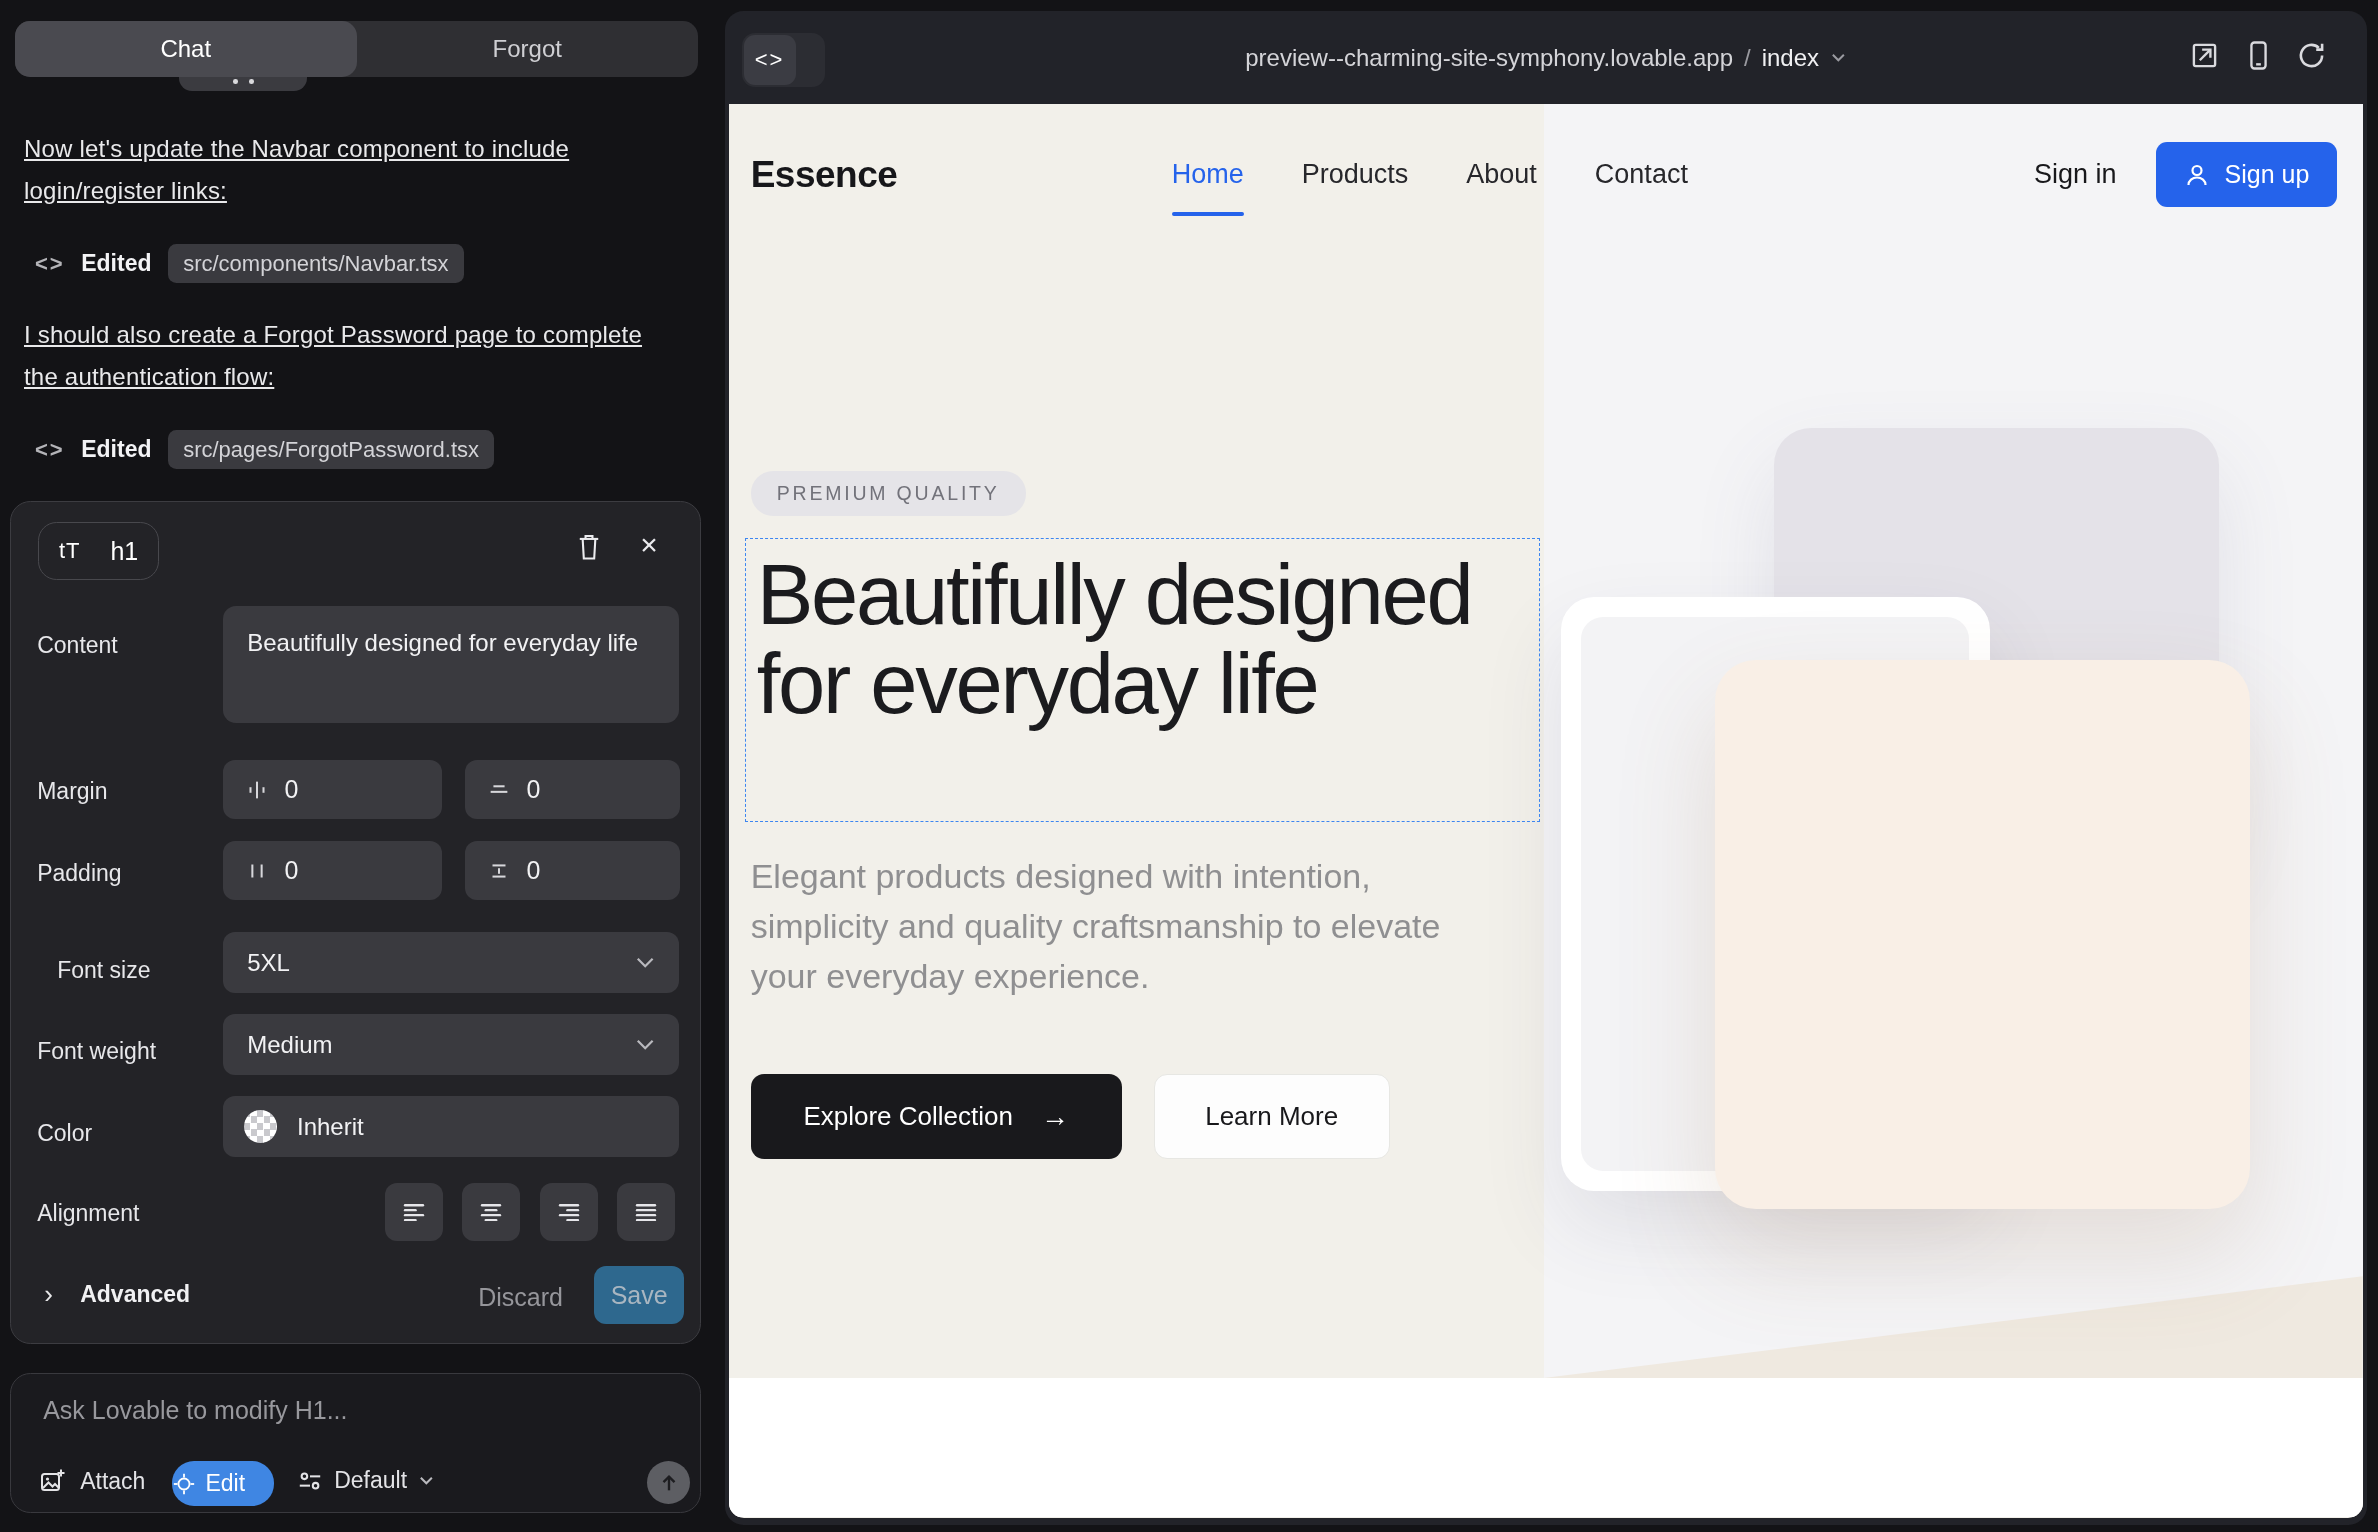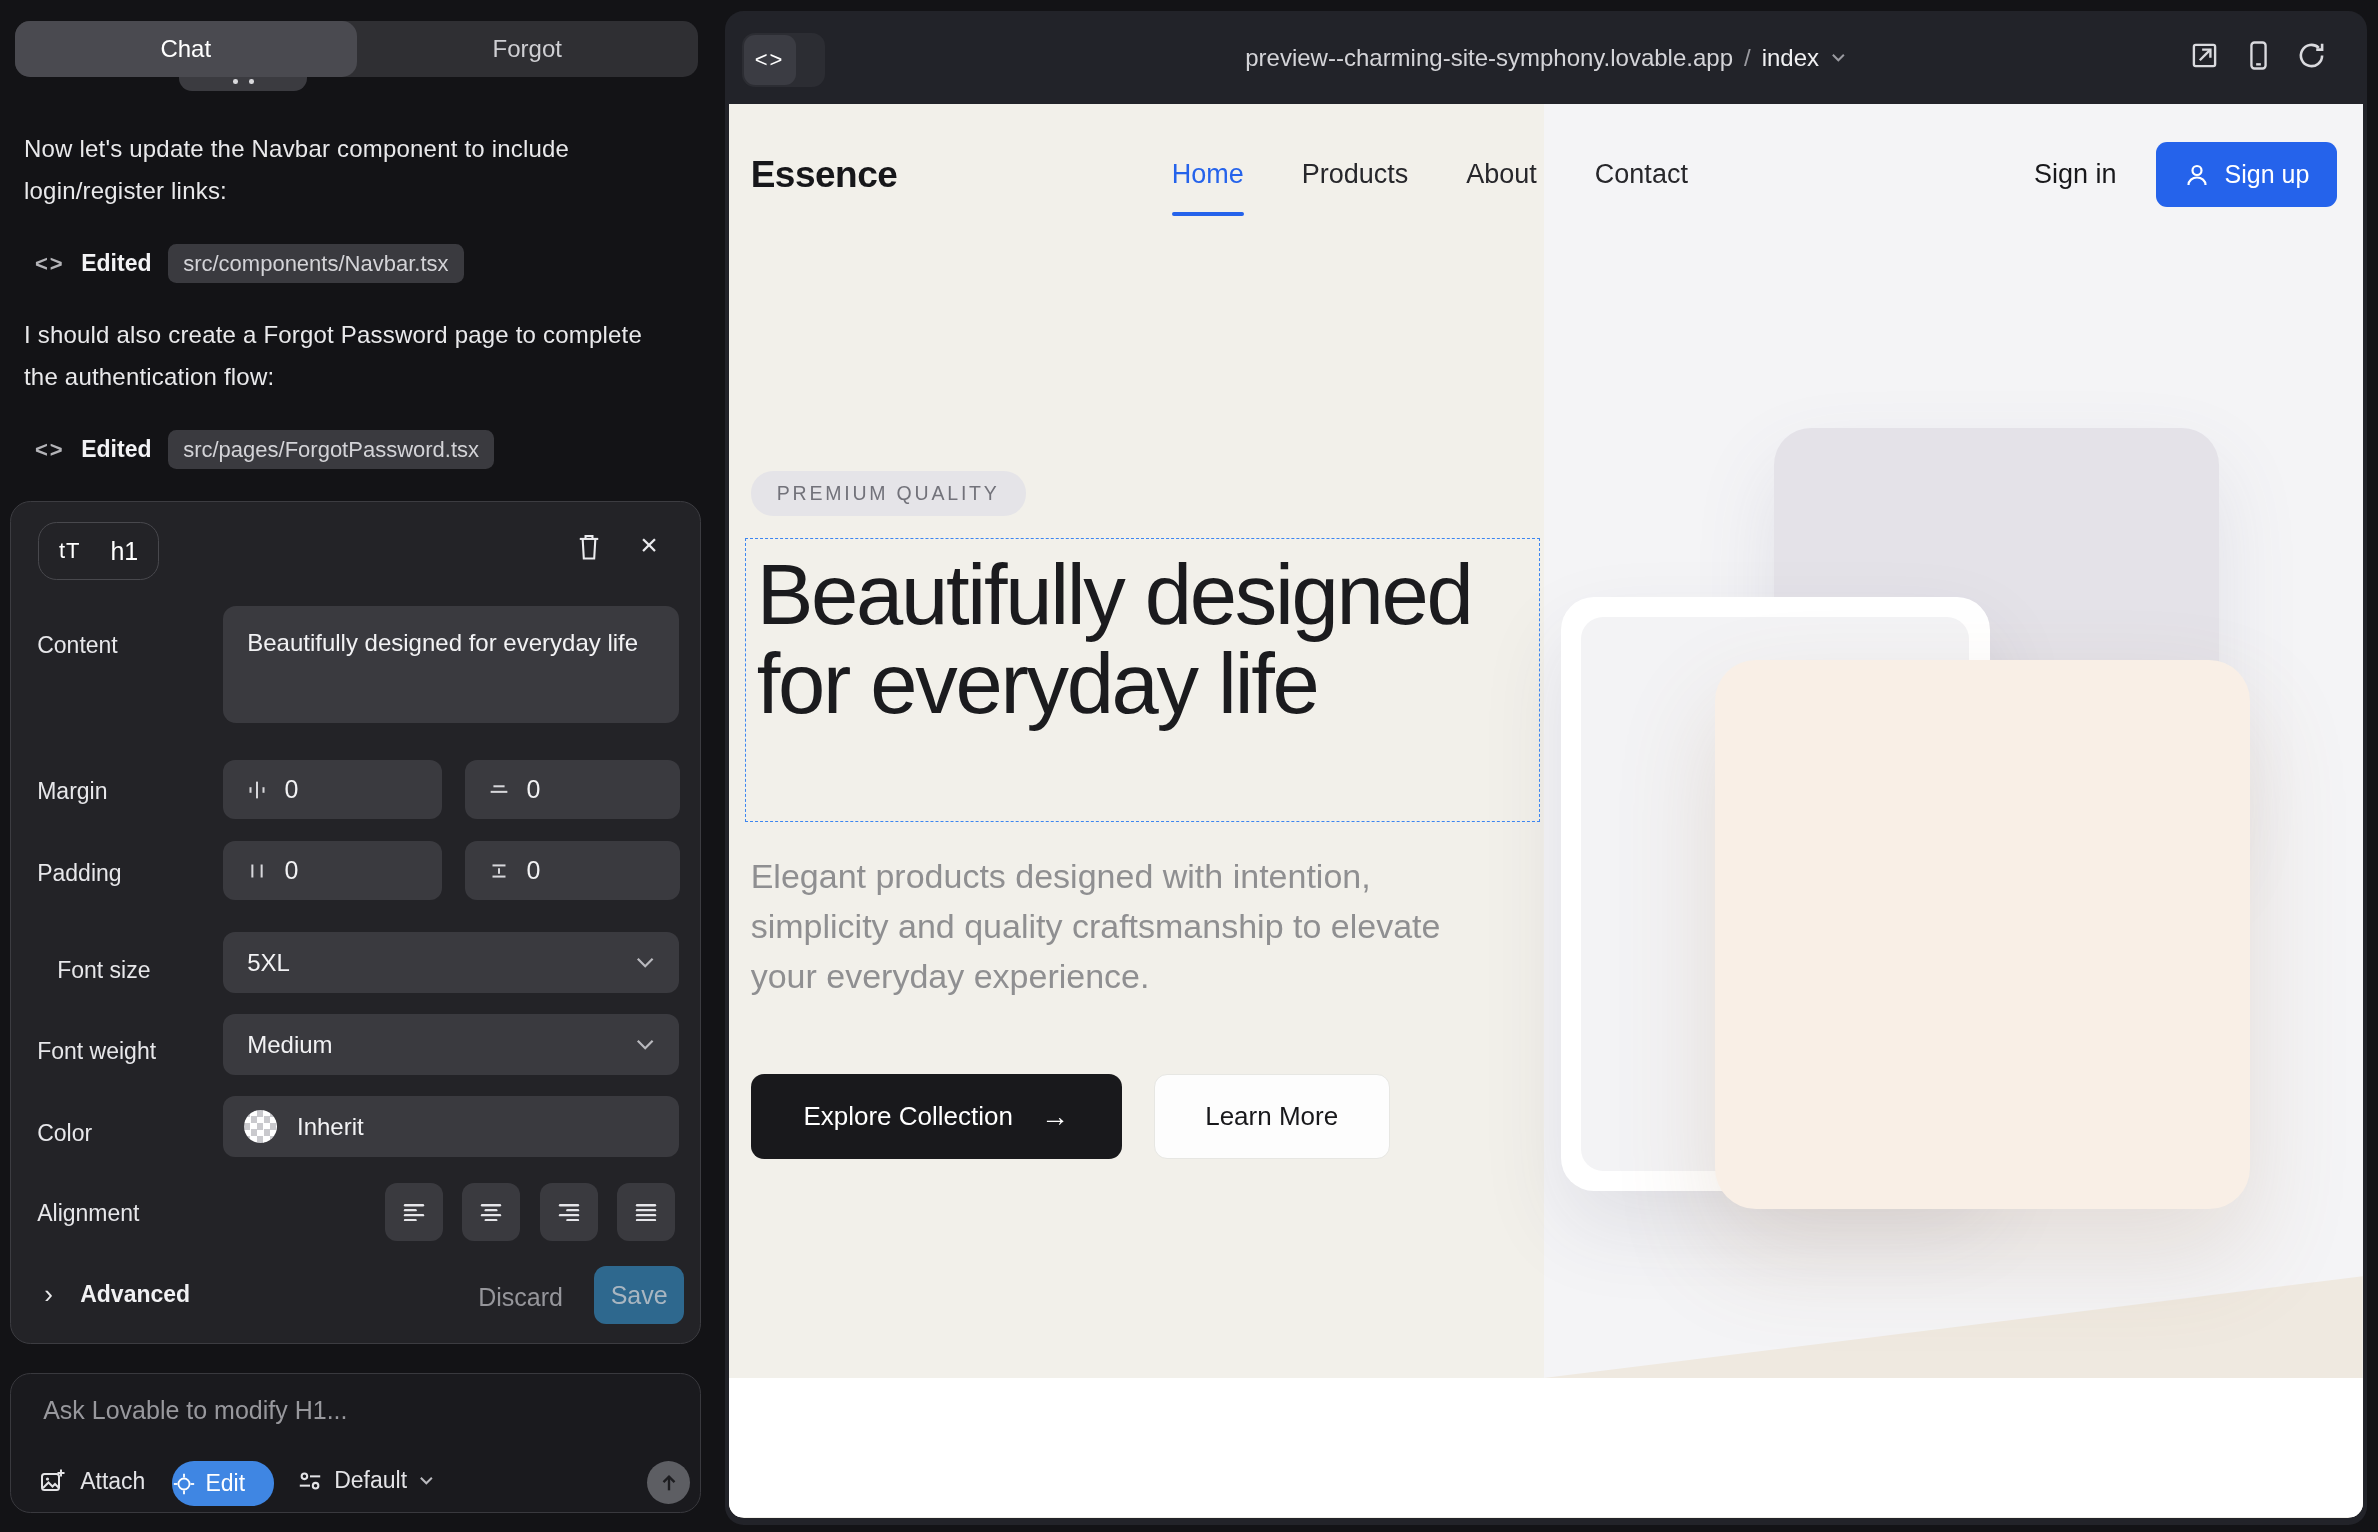--- a/index.html
+++ b/index.html
@@ -14,21 +14,21 @@
   .tab { flex:1; display:flex; align-items:center; justify-content:center;
          font-size:24px; color:#cfcfd3; border-radius:15px; cursor:pointer; }
   .tab.active { background:#4a4a50; color:#ffffff; }
 
   .peek { position:absolute; left:179px; top:48px; width:128px; height:43px;
           background:#3b3b40; border-radius:13px; z-index:1; }
   .peek .dot { position:absolute; bottom:7.4px; width:4.6px; height:4.6px; border-radius:50%; background:#d9d9dc; }
   .peek .dot:first-child { left:54px; } .peek .dot:last-child { left:70px; }
 
   .msg { position:absolute; left:24px; width:655px; font-size:24px; line-height:1.75;
-         color:#e9e9eb; letter-spacing:0.2px; }
+         color:#e9e9eb; letter-spacing:0.2px;text-decoration:underline; }
   .msg1 { top:128px; } .msg2 { top:314px; }
 
   .edited-row { position:absolute; left:35px; display:flex; align-items:center; gap:16.7px; height:41px; }
   .er1 { top:243px; } .er2 { top:429px; }
   .code-glyph { font-size:22px; color:#b4b4b8; letter-spacing:1.9px; font-weight:700; }
   .edited-label { font-size:23px; font-weight:700; color:#f3f3f5; }
   .file-chip { background:#3a3a3f; color:#d3d3d7; border-radius:8.3px; padding:6.5px 15px; font-size:22px; }
 
   
   .panel { position:absolute; left:10.2px; top:501px; width:691px; height:843px;

